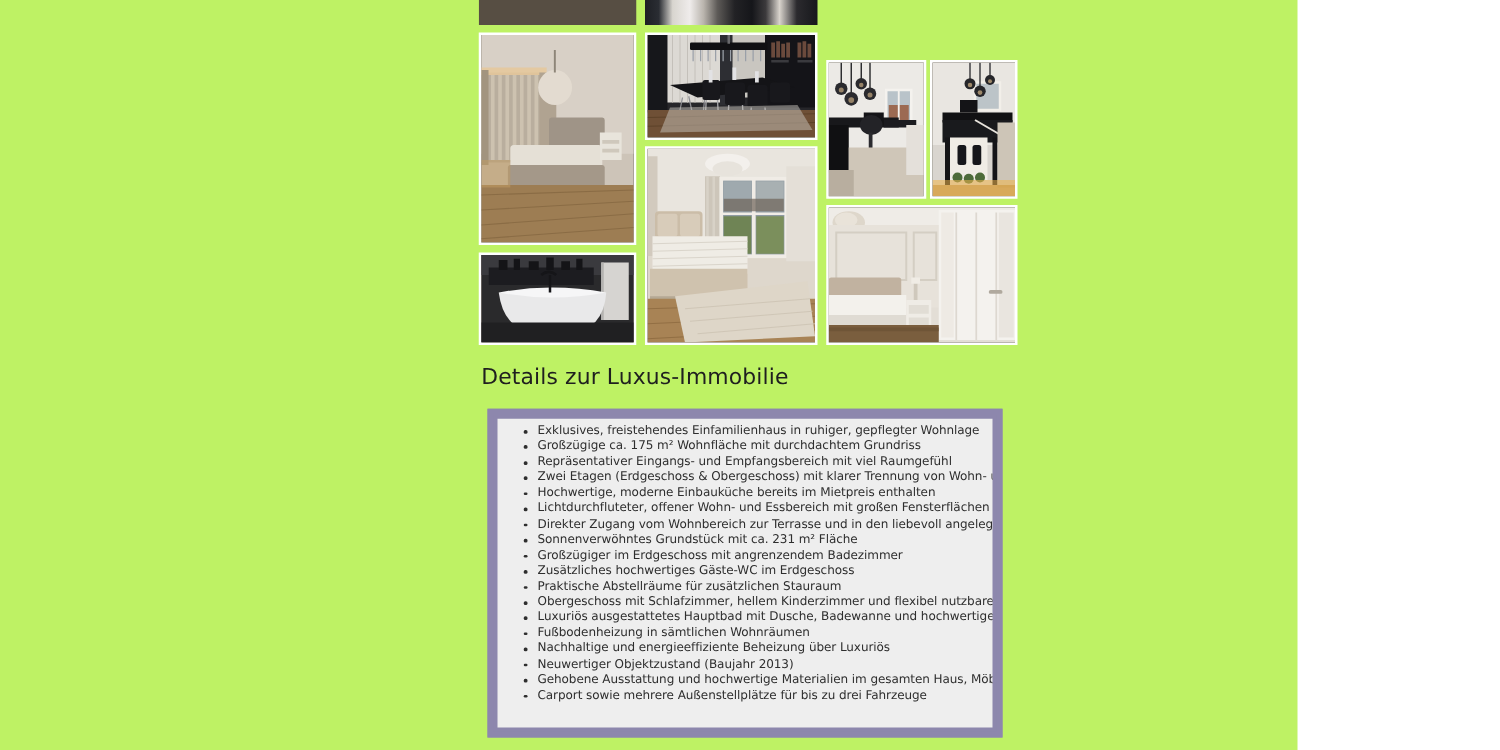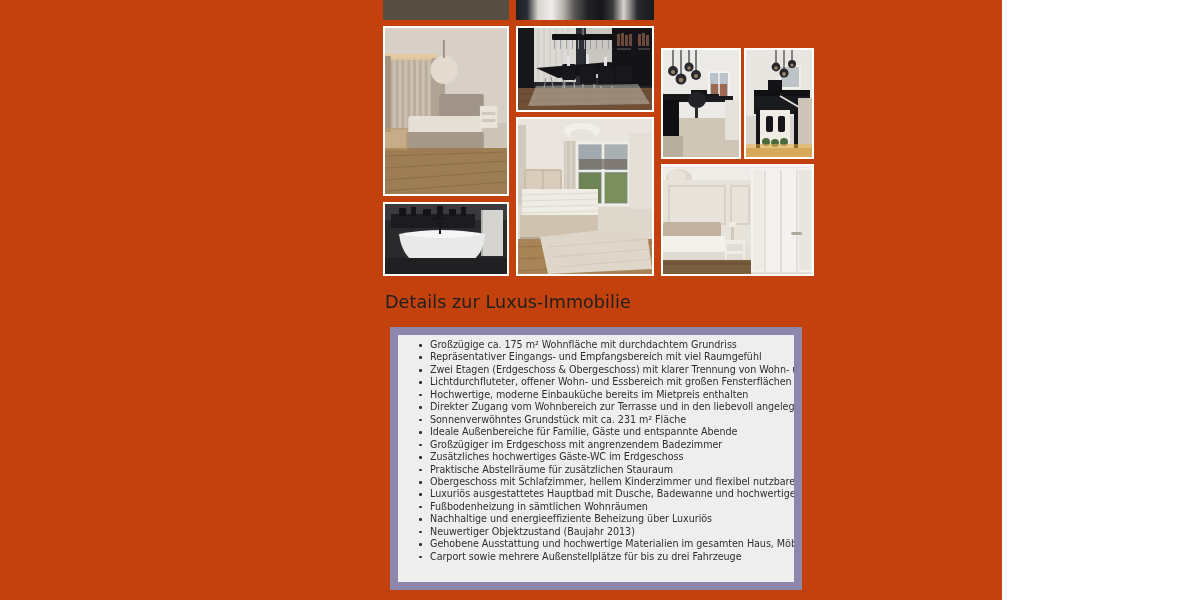--- a/index.html
+++ b/index.html
@@ -13,21 +13,22 @@
   }
   body {
     font-family: "DejaVu Sans", "Liberation Sans", sans-serif;
     -webkit-font-smoothing: antialiased;
   }
 
   .page {
     position: relative;
     width: 1002px;
     height: 600px;
-    background: #c2410c;
+    background: #bef264;
+    padding-left: 36px;
   }
 
   
   .gallery {
     position: absolute;
     left: 383px;
     top: 24px;
     width: 432px;
     height: 252px;
   }
@@ -456,28 +457,28 @@
       </div>
     </div>
 
   </div>
 
   <h2 class="section-title">Details zur Luxus-Immobilie</h2>
 
   <div class="details-box">
     <div class="details-inner">
       <ul class="feature-list" id="feature-list">
+          <li>Exklusives, freistehendes Einfamilienhaus in ruhiger, gepflegter Wohnlage</li>
           <li>Großzügige ca. 175 m² Wohnfläche mit durchdachtem Grundriss</li>
           <li>Repräsentativer Eingangs- und Empfangsbereich mit viel Raumgefühl</li>
           <li>Zwei Etagen (Erdgeschoss &amp; Obergeschoss) mit klarer Trennung von Wohn- und Privatbereich</li>
+          <li>Hochwertige, moderne Einbauküche bereits im Mietpreis enthalten</li>
           <li>Lichtdurchfluteter, offener Wohn- und Essbereich mit großen Fensterflächen</li>
-          <li>Hochwertige, moderne Einbauküche bereits im Mietpreis enthalten</li>
           <li>Direkter Zugang vom Wohnbereich zur Terrasse und in den liebevoll angelegten Garten</li>
           <li>Sonnenverwöhntes Grundstück mit ca. 231 m² Fläche</li>
-          <li>Ideale Außenbereiche für Familie, Gäste und entspannte Abende</li>
           <li>Großzügiger im Erdgeschoss mit angrenzendem Badezimmer</li>
           <li>Zusätzliches hochwertiges Gäste-WC im Erdgeschoss</li>
           <li>Praktische Abstellräume für zusätzlichen Stauraum</li>
           <li>Obergeschoss mit Schlafzimmer, hellem Kinderzimmer und flexibel nutzbarem Zimmer</li>
           <li>Luxuriös ausgestattetes Hauptbad mit Dusche, Badewanne und hochwertigen Sanitärelementen</li>
           <li>Fußbodenheizung in sämtlichen Wohnräumen</li>
           <li>Nachhaltige und energieeffiziente Beheizung über Luxuriös</li>
           <li>Neuwertiger Objektzustand (Baujahr 2013)</li>
           <li>Gehobene Ausstattung und hochwertige Materialien im gesamten Haus, Möbel inklusive</li>
           <li>Carport sowie mehrere Außenstellplätze für bis zu drei Fahrzeuge</li>

